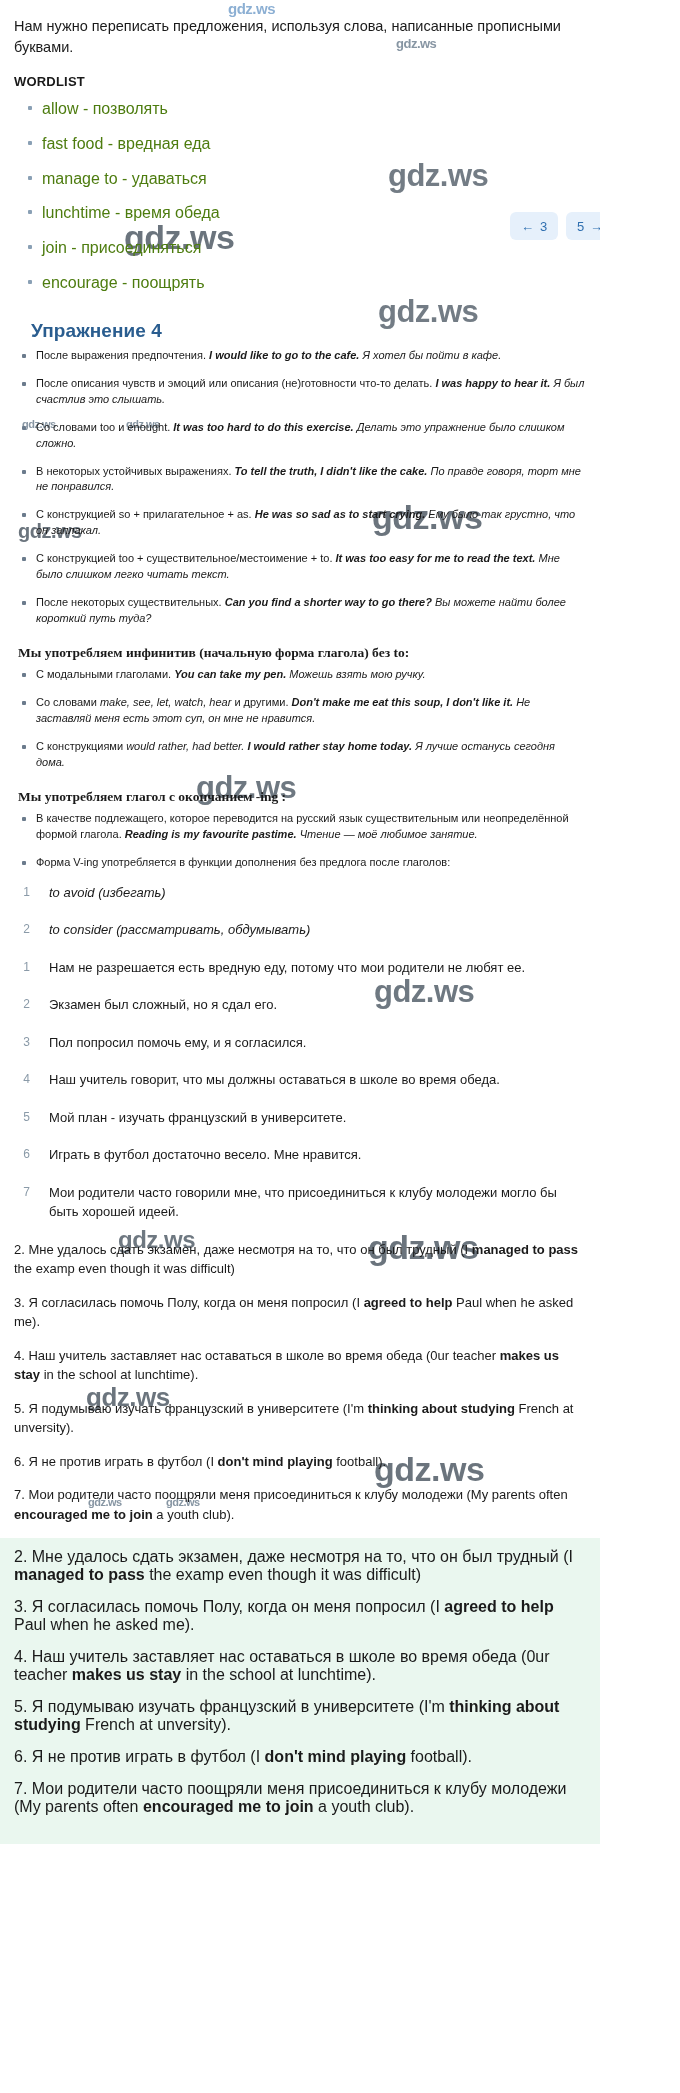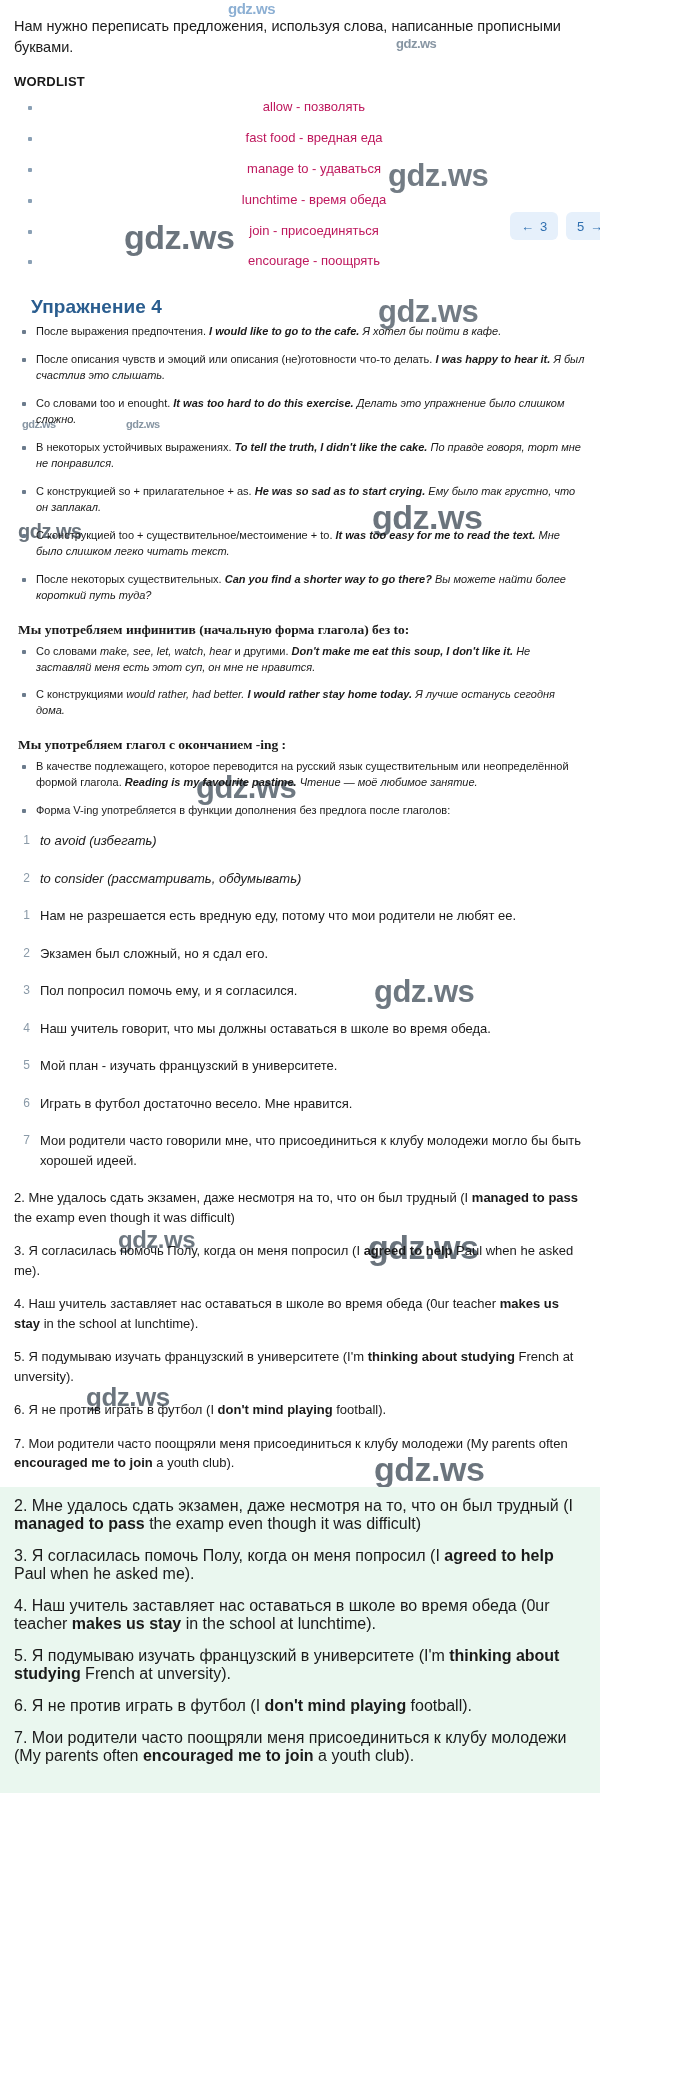--- a/index.html
+++ b/index.html
@@ -40,26 +40,25 @@
     margin:16px 0 10px 0;
     letter-spacing:.2px;
   }
   ul.wordlist{
     list-style:none;
     margin:0;
     padding:0 0 0 14px;
   }
   ul.wordlist li{
     position:relative;
-    font-size:13px;
+    font-size:16px;
     line-height:1.3;
     margin:0 0 14px 0;
     padding-left:14px;
-    color:#be185d;
-    text-align:center;
+    color:#4d7c0f;
   }
   ul.wordlist li:before{
     content:"";
     position:absolute;
     left:0;top:7px;
     width:4px;height:4px;
     background:#8aa0b5;
     border-radius:1px;
   }
 
@@ -129,21 +128,21 @@
     line-height:1.5;
     margin:0 0 18px 0;
     padding-left:4px;
   }
   ol.numlist li .n{
     color:#8a9aa8;
     font-size:12px;
     min-width:12px;
     text-align:right;
   }
-  ol.numlist li .t{flex:1;}
+  ol.numlist li .t{flex:1;margin-left:9px;}
   ol.numlist li .t i{font-style:italic;}
 
   .answers{
     margin-top:8px;
   }
   .answers p{
     font-size:13px;
     line-height:1.5;
     margin:0 0 14px 0;
   }
@@ -213,20 +212,21 @@
         <li>После описания чувств и эмоций или описания (не)готовности что-то делать. <b><i>I was happy to hear it.</i></b> <i>Я был счастлив это слышать.</i></li>
         <li>Со словами too и enought. <b><i>It was too hard to do this exercise.</i></b> <i>Делать это упражнение было слишком сложно.</i></li>
         <li>В некоторых устойчивых выражениях. <b><i>To tell the truth, I didn't like the cake.</i></b> <i>По правде говоря, торт мне не понравился.</i></li>
         <li>С конструкцией so + прилагательное + as. <b><i>He was so sad as to start crying.</i></b> <i>Ему было так грустно, что он заплакал.</i></li>
         <li>С конструкцией too + существительное/местоимение + to. <b><i>It was too easy for me to read the text.</i></b> <i>Мне было слишком легко читать текст.</i></li>
         <li>После некоторых существительных. <b><i>Can you find a shorter way to go there?</i></b> <i>Вы можете найти более короткий путь туда?</i></li>
       </ul>
 
     <h3 class="sub">Мы употребляем инфинитив (начальную форма глагола) без to:</h3>
     <ul class="bullets" id="rules-bare">
+        <li>С модальными глаголами. <b><i>You can take my pen.</i></b> <i>Можешь взять мою ручку.</i></li>
         <li>Со словами <i>make, see, let, watch, hear</i> и другими. <b><i>Don't make me eat this soup, I don't like it.</i></b> <i>Не заставляй меня есть этот суп, он мне не нравится.</i></li>
         <li>С конструкциями <i>would rather, had better.</i> <b><i>I would rather stay home today.</i></b> <i>Я лучше останусь сегодня дома.</i></li>
       </ul>
 
     <h3 class="sub">Мы употребляем глагол с окончанием -ing :</h3>
     <ul class="bullets" id="rules-ing">
         <li>В качестве подлежащего, которое переводится на русский язык существительным или неопределённой формой глагола. <b><i>Reading is my favourite pastime.</i></b> <i>Чтение — моё любимое занятие.</i></li>
         <li>Форма V-ing употребляется в функции дополнения без предлога после глаголов:</li>
       </ul>
 

